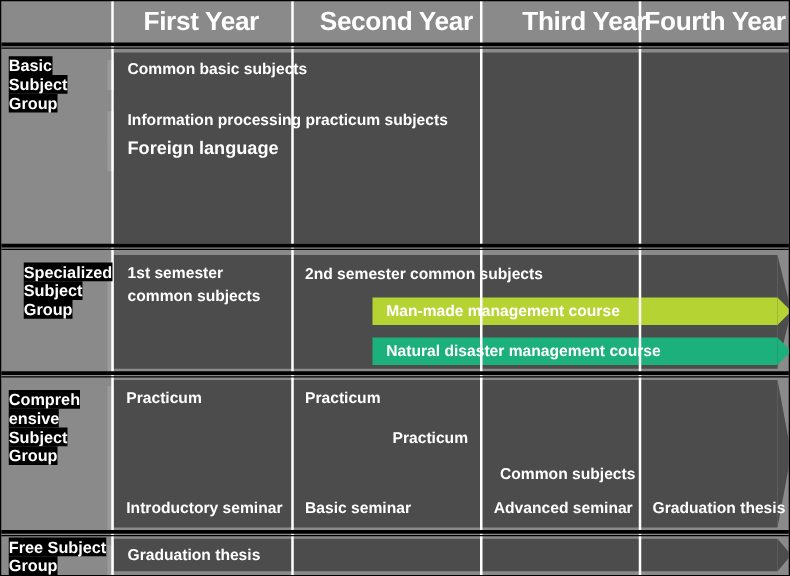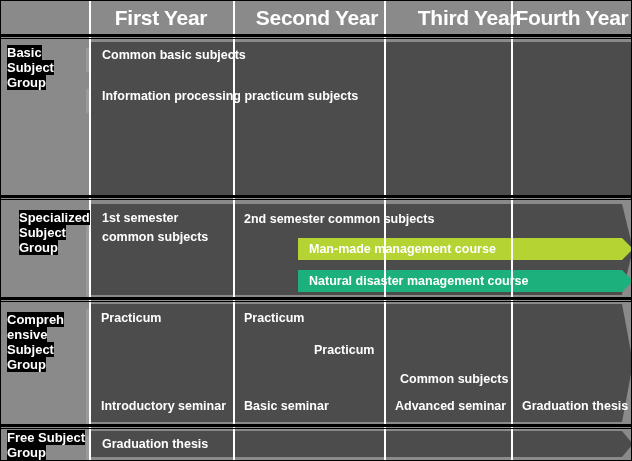--- a/index.html
+++ b/index.html
@@ -115,20 +115,23 @@
   <div class="bar blk" style="left:88px;top:41px;width:544px;height:153px;"></div>
 
   <div class="bar blk tab" style="left:90px;top:42px;width:270px;height:24px;--c:#4c4c4c;--half:12px;">
     <span class="bar-text" style="font-size:12.5px;font-weight:bold;">Common basic subjects</span>
   </div>
 
   <div class="bar blk tab" style="left:90px;top:83px;width:270px;height:24px;--c:#4c4c4c;--half:12px;">
     <span class="bar-text" style="font-size:12.5px;font-weight:bold;">Information processing practicum subjects</span>
   </div>
 
+  <div class="bar blk tab" style="left:90px;top:105px;width:270px;height:26px;--c:#4c4c4c;--half:13px;">
+    <span class="bar-text" style="font-size:14.5px;font-weight:bold;">Foreign language</span>
+  </div>
 
   <div class="band-sep" style="top:194px;">
       <i></i>
     </div>
 
   <div class="group-label" style="top:209px;margin-left:12px;"><span>Specialized
 Subject
 Group</span></div>
 
   <div class="bar blk tab" style="left:90px;top:203px;width:142px;height:91px;--c:#4c4c4c;--half:45px;">

